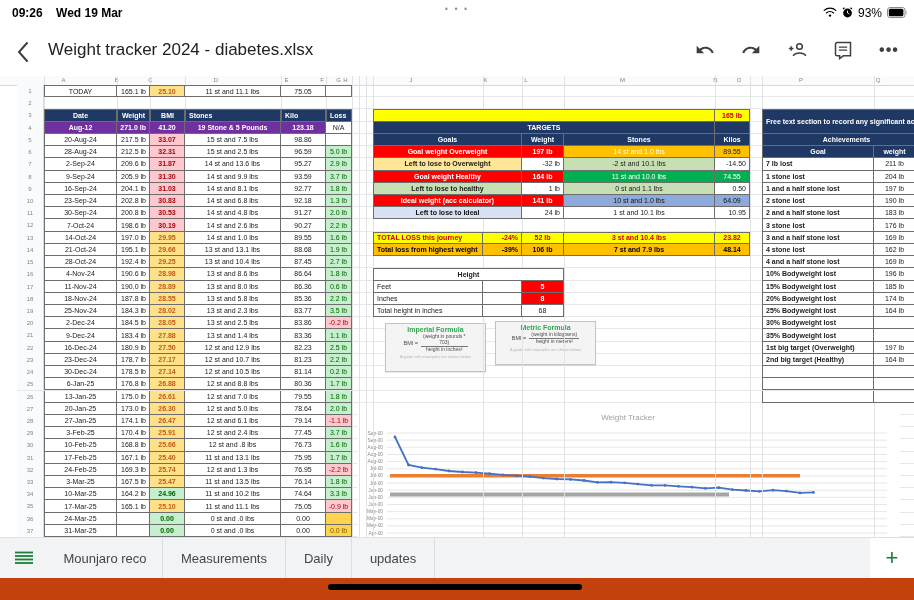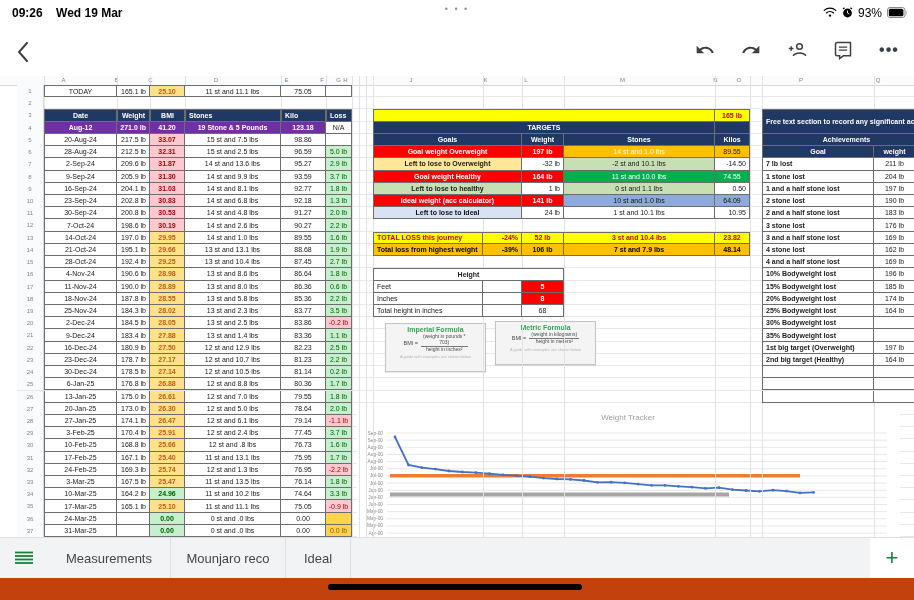--- a/index.html
+++ b/index.html
@@ -114,20 +114,21 @@
       </span>
     </div>
   </div>
 
   <div class="toolbar">
     <div class="tb-back">
       <svg width="13" height="22" viewBox="0 0 13 22">
           <path d="M11 2 L3 11 L11 20" fill="none" stroke="#3c4043" stroke-width="2" stroke-linecap="round"></path>
         </svg>
     </div>
+    <div class="tb-title">Weight tracker 2024 - diabetes.xlsx</div>
     <div class="tb-icons">
       <div class="icn">
         <svg width="20" height="20" viewBox="0 0 24 24">
             <path fill="#3c4043" d="M12.5 8c-2.65 0-5.05.99-6.9 2.6L2 7v9h9l-3.62-3.62c1.39-1.16 3.16-1.88 5.12-1.88 3.54 0 6.55 2.31 7.6 5.5l2.37-.78C21.08 11.03 17.15 8 12.5 8z"></path>
           </svg>
       </div>
       <div class="icn">
         <svg width="20" height="20" viewBox="0 0 24 24">
             <path fill="#3c4043" d="M18.4 10.6C16.55 8.99 14.15 8 11.5 8c-4.65 0-8.58 3.03-9.96 7.22L3.9 16c1.05-3.19 4.05-5.5 7.6-5.5 1.95 0 3.73.72 5.12 1.88L13 16h9V7l-3.6 3.6z"></path>
           </svg>
@@ -662,21 +663,22 @@
     <div class="tb-menu">
       <svg width="20" height="14" viewBox="0 0 20 14">
           <g stroke="#188038" stroke-width="1.8">
             <path d="M1 1.5 H19"></path>
             <path d="M1 5 H19"></path>
             <path d="M1 8.5 H19"></path>
             <path d="M1 12 H19"></path>
           </g>
         </svg>
     </div>
+      <div class="tab clip">Mounjaro reco</div>
       <div class="tab">Measurements</div>
-      <div class="tab clip">Mounjaro reco</div>
-      <div class="tab">Ideal</div>
+      <div class="tab">Daily</div>
+      <div class="tab">updates</div>
       <div class="tab-spacer"></div>
       <div class="tab-add">+</div>
     </div>
 
   <div class="homebar"></div>
 </div>
 
 </body></html>

